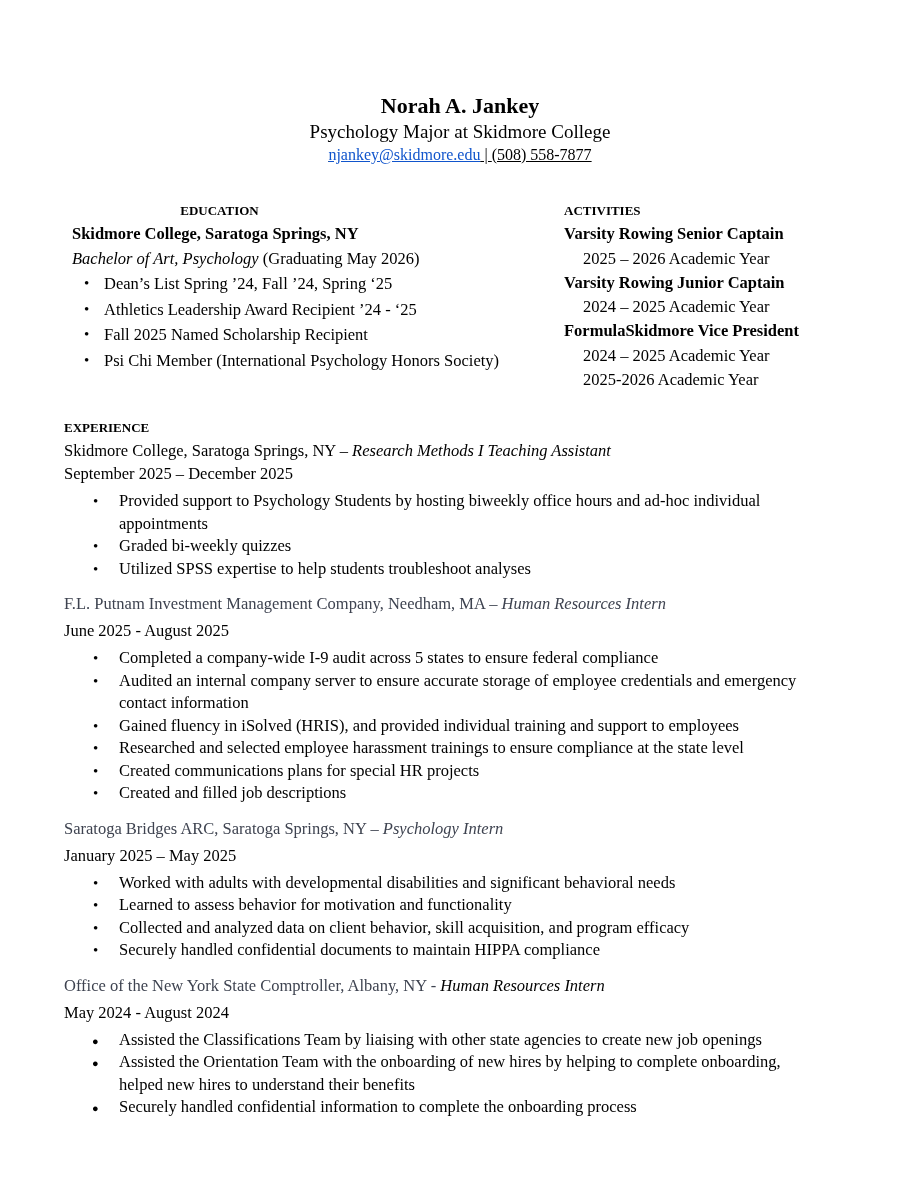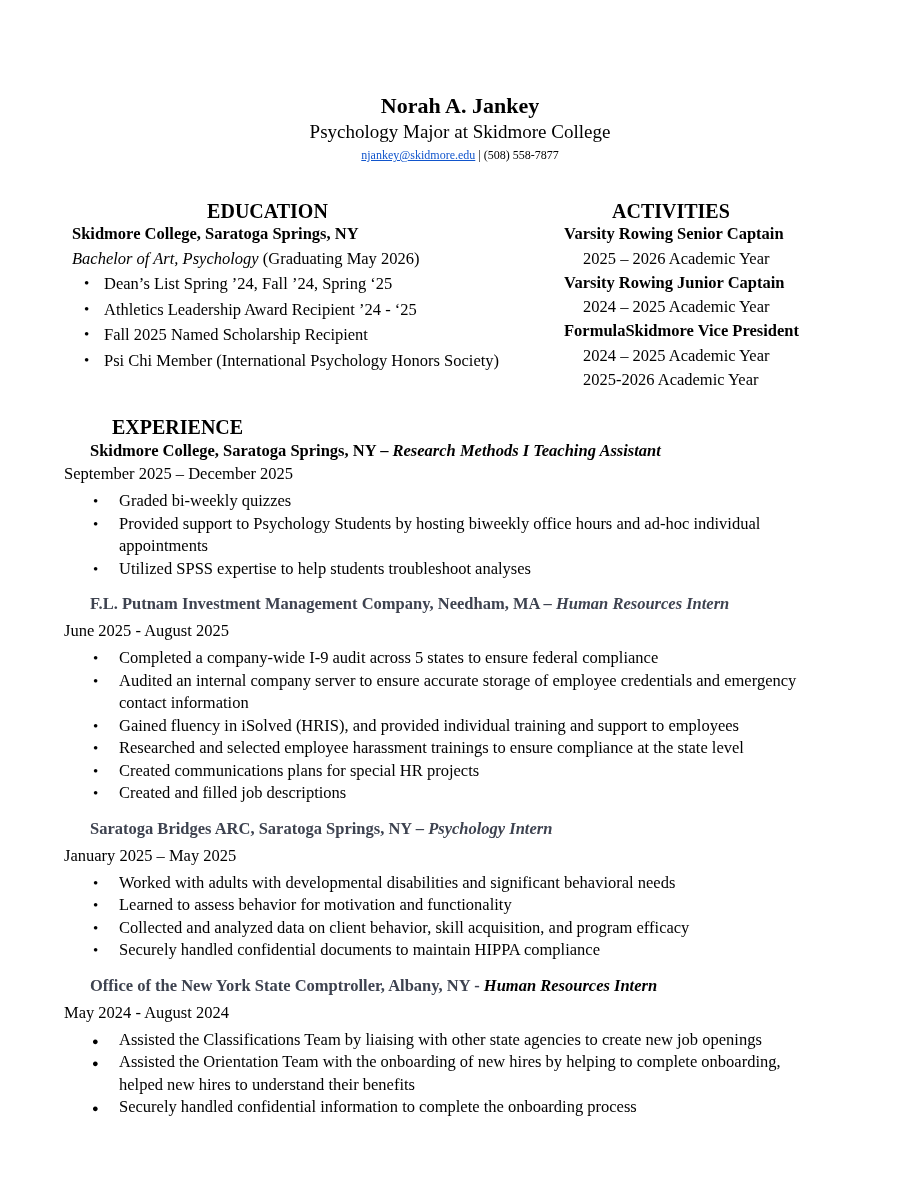--- a/index.html
+++ b/index.html
@@ -6,41 +6,41 @@
     body {
       width: 920px; height: 1200px; background: #ffffff; position: relative; overflow: hidden;
       font-family: "Liberation Serif", "DejaVu Serif", serif; color: #000;
     }
     .page { position: absolute; left: 0; top: 4px; width: 776px; height: 1200px; }
     .bottom-rule { position: absolute; left: 0; right: 0; top: 1197px; height: 3px; background: #1a1a1a; }
 
     .header { position: absolute; top: 88px; left: 0; width: 920px; text-align: center; }
     .name { font-size: 22px; font-weight: bold; line-height: 28px; }
     .subtitle { font-size: 19px; line-height: 24px; }
-    .contact { font-size: 12px; line-height: 22px; }
+    .contact { font-size: 16px; line-height: 22px; text-decoration: underline; }
     .contact a { color: #1155cc; text-decoration: underline; }
 
     .edu { position: absolute; left: 72px; top: 196px; width: 480px; font-size: 16.5px; }
-    .sec-title { font-weight: bold; font-size: 20px; line-height: 22px; margin-left: 48px; }
+    .sec-title { font-weight: bold; font-size: 13px; line-height: 22px; }
     .edu .sec-title { text-align: center; width: 295px; }
     .line { line-height: 24.5px; white-space: nowrap; }
     .bold { font-weight: bold; }
     .ital { font-style: italic; }
     ul.edu-list { list-style: none; margin: 0; padding: 0 0 0 12px; }
     ul.edu-list li { position: relative; padding-left: 20px; line-height: 25.5px; white-space: nowrap; }
     ul.edu-list li::before { content: "•"; position: absolute; left: 0; top: 0; font-size: 15px; }
 
     .act { position: absolute; left: 564px; top: 196px; width: 300px; font-size: 16.5px; }
     .act .sec-title { text-align: left; width: 252px; }
     .act .role { font-weight: bold; line-height: 24.5px; white-space: nowrap; }
     .act .yr { padding-left: 19px; line-height: 24px; white-space: nowrap; }
 
     .exp { position: absolute; left: 64px; top: 412px; width: 800px; font-size: 16.5px; }
     .job { margin-bottom: 0; }
-    .job-head { font-weight: bold; line-height: 23px; white-space: nowrap; margin-left: 26px; }
+    .job-head { font-weight: normal; line-height: 23px; white-space: nowrap; }
     .job-head.gray .org { color: #3e4350; }
     .job-head.gray .title { color: #3e4350; }
     .job-head .title { font-style: italic; }
     .job-head.black-title .title { color: #000; }
     .dates { line-height: 24px; white-space: nowrap; }
     ul.bul { list-style: none; margin: 4px 0 0 0; padding: 0 0 0 55px; }
     ul.bul li { position: relative; line-height: 22.5px; }
     ul.bul li .txt { display: block; width: 690px; }
     ul.bul li::before { content: "•"; position: absolute; left: -26px; top: 0; font-size: 15px; }
     ul.bul.dot li::before { content: "●"; font-size: 11px; left: -27px; top: 1px; }
@@ -82,24 +82,24 @@
   </div>
 
   <div class="exp">
     <div class="sec-title" style="line-height:23px">EXPERIENCE</div>
 
     <div class="job">
       <div class="job-head"><span class="org">Skidmore College, Saratoga Springs, NY – </span><span class="title">Research Methods I Teaching Assistant</span></div>
       <div class="dates">September 2025 – December 2025</div>
       <ul class="bul">
         <li>
-            <span class="txt">Graded bi-weekly quizzes</span>
+            <span class="txt">Provided support to Psychology Students by hosting biweekly office hours and ad-hoc individual appointments</span>
           </li>
         <li>
-            <span class="txt">Provided support to Psychology Students by hosting biweekly office hours and ad-hoc individual appointments</span>
+            <span class="txt">Graded bi-weekly quizzes</span>
           </li>
         <li>
             <span class="txt">Utilized SPSS expertise to help students troubleshoot analyses</span>
           </li>
       </ul>
     </div>
 
     <div class="job" style="margin-top:12px">
       <div class="job-head gray"><span class="org">F.L. Putnam Investment Management Company, Needham, MA – </span><span class="title">Human Resources Intern</span></div>
       <div class="dates" style="margin-top:4px">June 2025 - August 2025</div>

